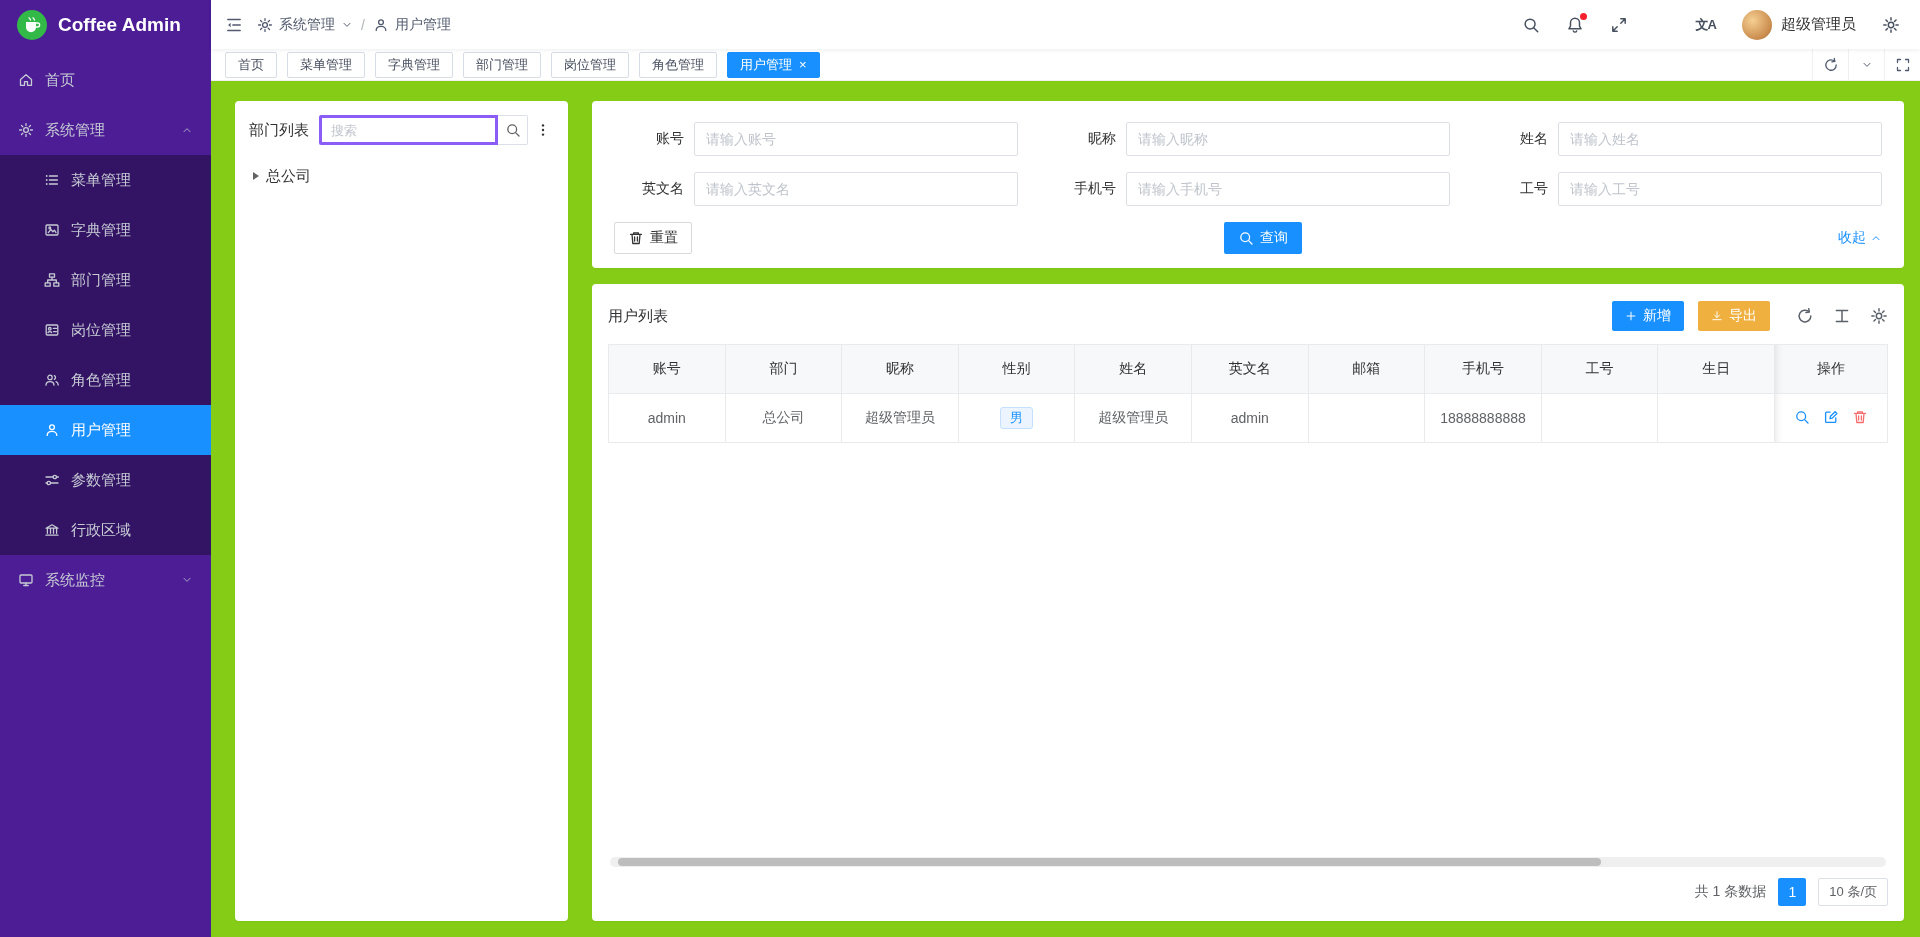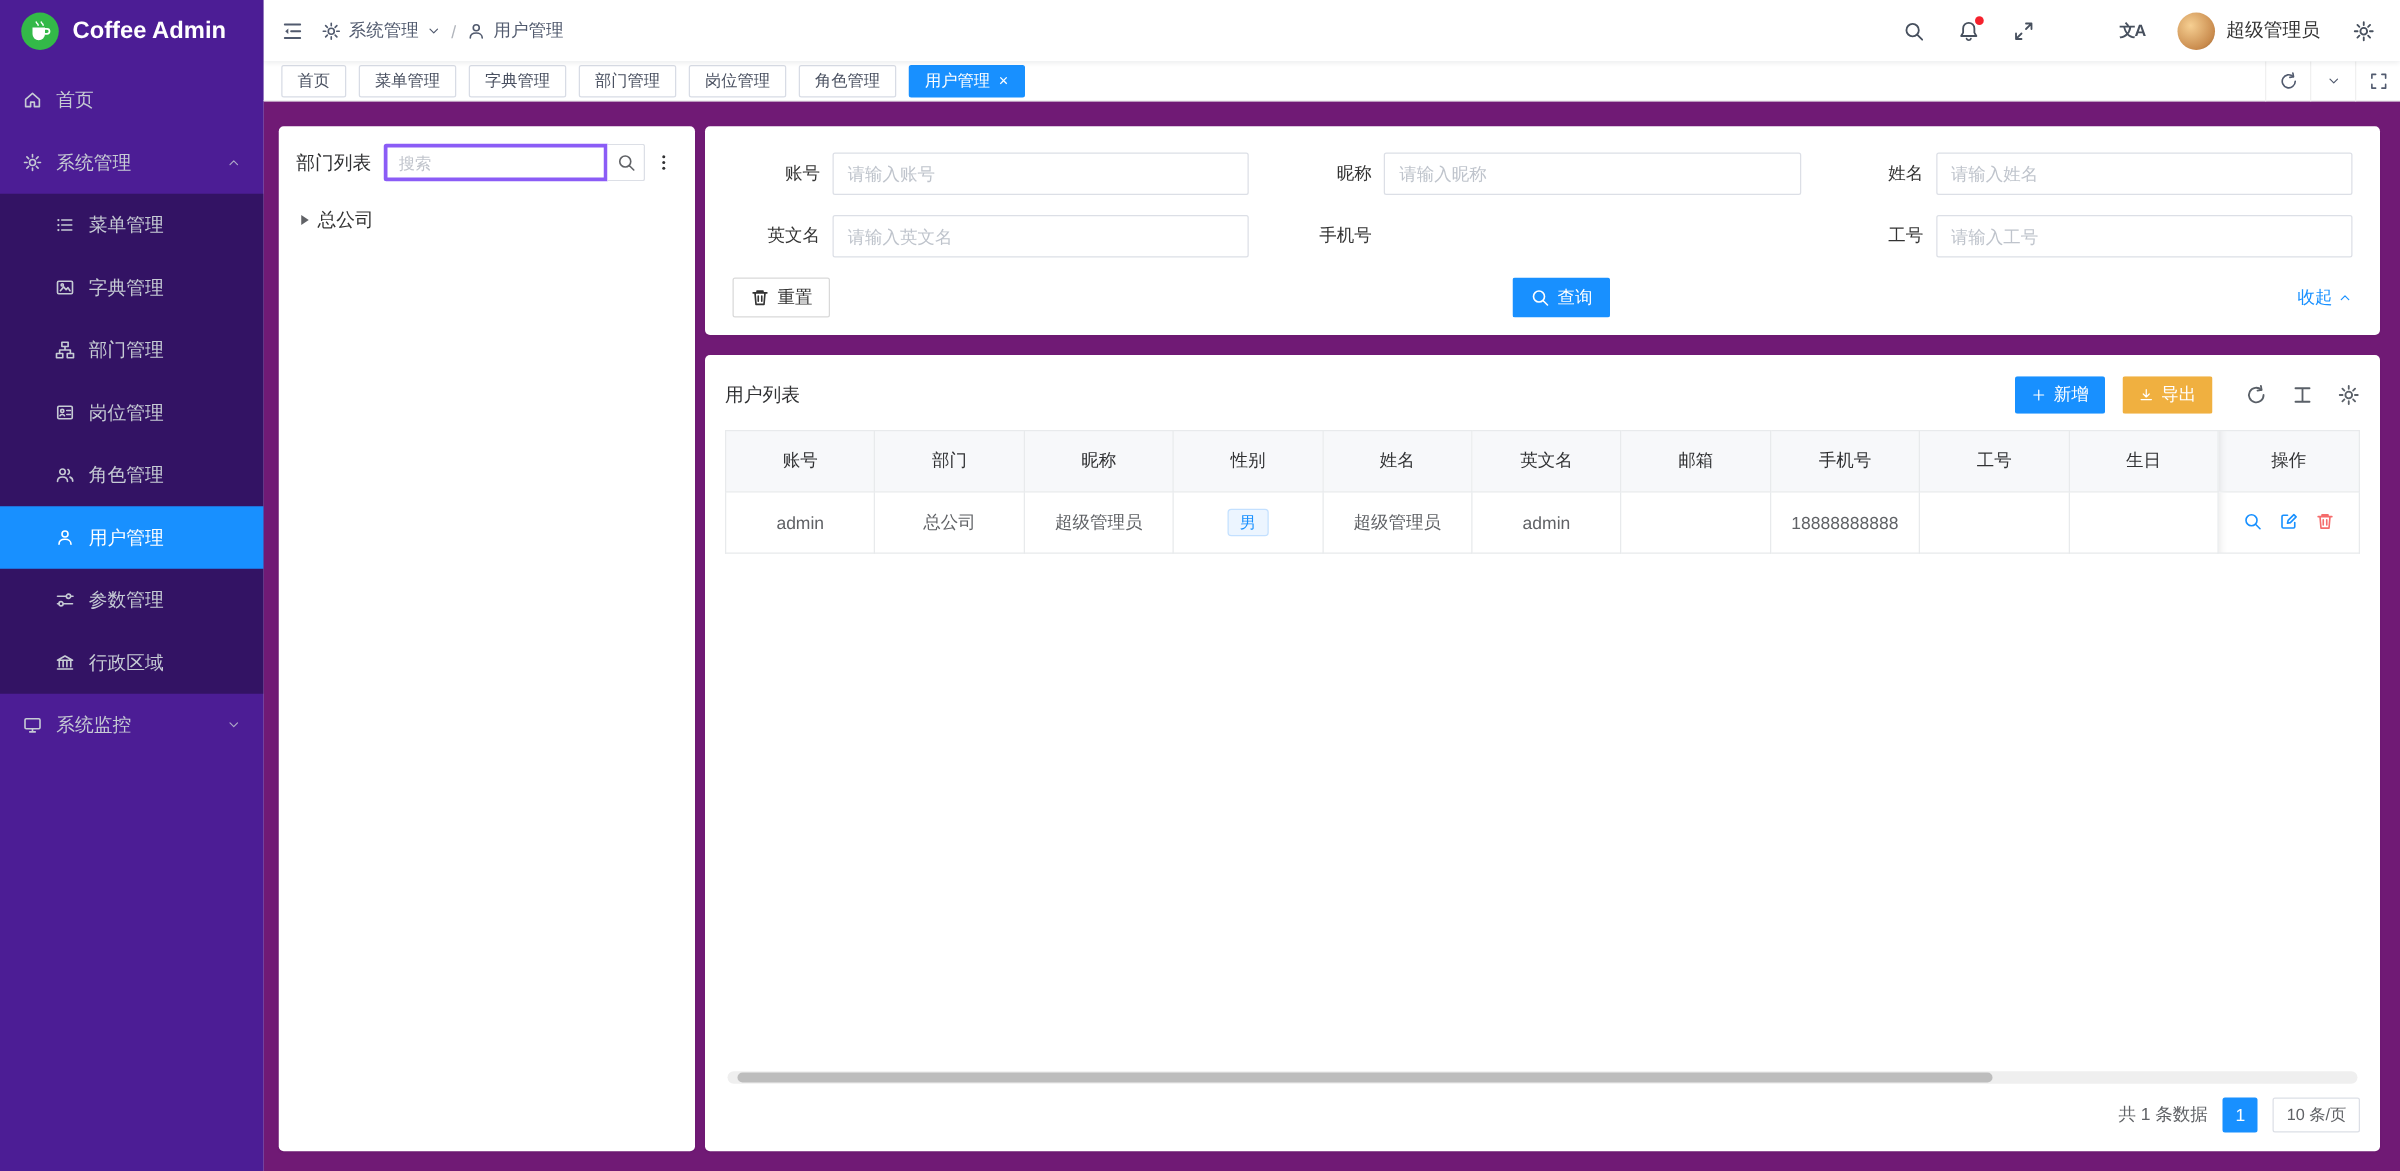--- a/index.html
+++ b/index.html
@@ -38,21 +38,21 @@
   .user-block { display:flex; align-items:center; gap:9px; cursor:pointer; }
   .user-name { font-size:15px; color:#333; }
 
   .tabbar { height:32px; background:#fff; display:flex; align-items:center; padding-left:14px; border-bottom:1px solid #f0f0f0; position:relative; z-index:2; }
   .tab { height:26px; display:inline-flex; align-items:center; border:1px solid #d8dce5; background:#fff; padding:0 12px; font-size:13px; color:#495060; margin-right:10px; cursor:pointer; border-radius:2px; white-space:nowrap; }
   .tab.active { background:#1890ff; border-color:#1890ff; color:#fff; }
   .tab .close { margin-left:7px; font-size:13px; line-height:1; }
   .tab-controls { margin-left:auto; display:flex; height:32px; }
   .tab-ctrl { width:36px; display:flex; align-items:center; justify-content:center; border-left:1px solid #f0f0f0; color:#515a6e; cursor:pointer; }
 
-  .content { flex:1; background:#701a75; display:flex; padding:20px 16px 16px 12px; gap:8px; overflow:hidden; min-height:0; }
+  .content { flex:1; background:#84cc16; display:flex; padding:20px 16px 16px 24px; gap:24px; overflow:hidden; min-height:0; }
 
   
   .dept-panel { width:333px; background:#fff; border-radius:4px; padding:14px; display:flex; flex-direction:column; flex-shrink:0; box-shadow:0 1px 2px rgba(0,0,0,.04); }
   .dept-head { display:flex; align-items:center; }
   .dept-title { font-size:15px; color:#303133; margin-right:10px; white-space:nowrap; }
   .dept-search { flex:1; display:flex; align-items:center; min-width:0; }
   .dept-search input { flex:1; min-width:0; height:30px; border:3px solid #8b5cf6; border-radius:2px 0 0 2px; padding:0 9px; font-size:13px; outline:none; color:#333; }
   .dept-search input::placeholder { color:#c0c4cc; }
   .dept-search-btn { width:30px; height:30px; border:1px solid #dcdfe6; border-left:none; border-radius:0 2px 2px 0; background:#fff; display:flex; align-items:center; justify-content:center; color:#606266; cursor:pointer; }
   .dept-more { width:22px; display:flex; justify-content:center; color:#303133; cursor:pointer; margin-left:4px; }
@@ -439,20 +439,21 @@
             <div class="ffield">
               <label>姓名</label>
               <input placeholder="请输入姓名" style="">
             </div>
             <div class="ffield">
               <label>英文名</label>
               <input placeholder="请输入英文名" style="">
             </div>
             <div class="ffield">
               <label>手机号</label>
+              <input placeholder="请输入手机号" style="">
             </div>
             <div class="ffield">
               <label>工号</label>
               <input placeholder="请输入工号" style="">
             </div>
           </div>
           <div class="filter-actions">
             <button class="btn btn-plain">
               <svg class="ic">
                   <use href="#i-trash"></use>

